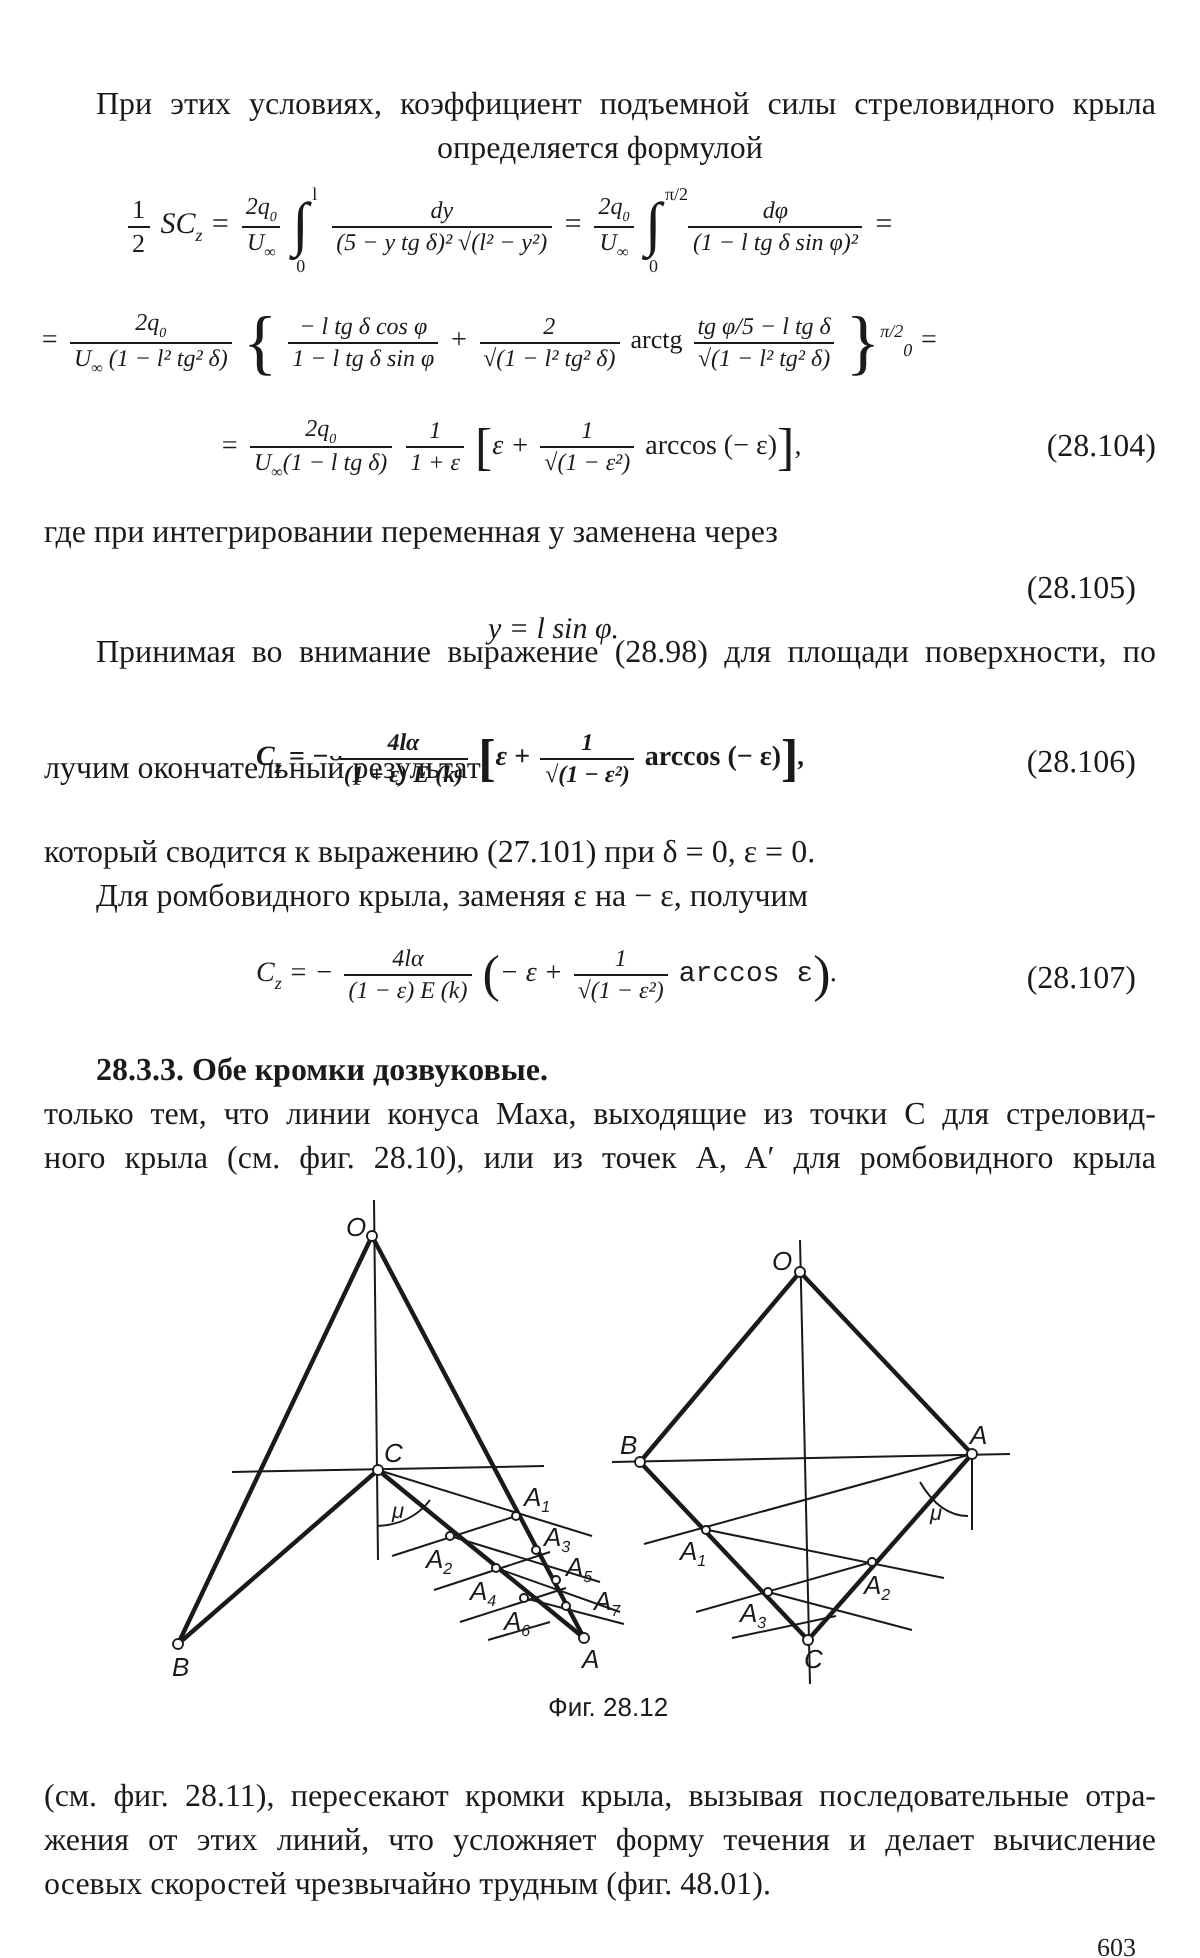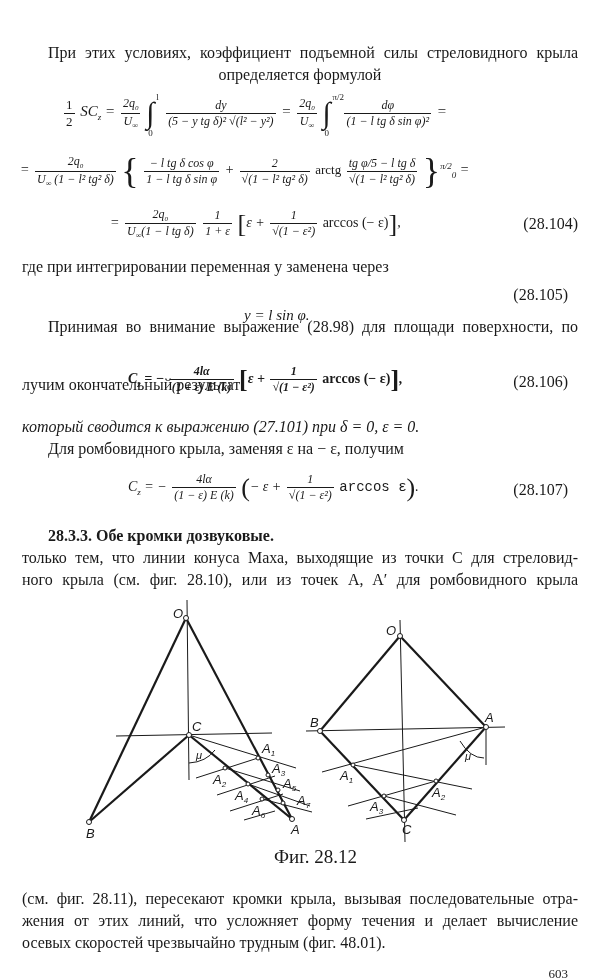--- a/index.html
+++ b/index.html
@@ -70,21 +70,21 @@
 
 <div class="eq" style="top:364px;left:128px;font-size:14px;font-weight:bold;">
   C<sub style="font-size:9px;">z</sub> = −
   <span class="frac"><span class="num">4lα</span><span class="den">(1 + ε) E (k)</span></span>
   <span style="font-size:26px;font-style:normal;vertical-align:middle;">[</span>ε +
   <span class="frac"><span class="num">1</span><span class="den">√(1 − ε²)</span></span>
   <span style="font-style:normal;">arccos (− ε)</span><span style="font-size:26px;font-style:normal;vertical-align:middle;">]</span>,
 </div>
 <div class="eqnum" style="position:absolute;top:373px;right:32px;">(28.106)</div>
 
-<div class="line para" style="top:418px;font-style:italic;">который сводится к выражению (27.101) при δ = 0, ε = 0.</div>
+<div class="line para" style="top:418px;">который сводится к выражению (27.101) при δ = 0, ε = 0.</div>
 <div class="line" style="top:440px;left:48px;">Для ромбовидного крыла, заменяя ε на − ε, получим</div>
 
 <div class="eq" style="top:472px;left:128px;font-size:14px;">
   C<sub style="font-size:9px;">z</sub> = −
   <span class="frac"><span class="num">4lα</span><span class="den">(1 − ε) E (k)</span></span>
   <span style="font-size:26px;font-style:normal;vertical-align:middle;">(</span>− ε +
   <span class="frac"><span class="num">1</span><span class="den">√(1 − ε²)</span></span>
   <span style="font-style:normal;font-family:Liberation Mono, monospace;">arccos ε</span><span style="font-size:26px;font-style:normal;vertical-align:middle;">)</span>.
 </div>
 <div class="eqnum" style="position:absolute;top:481px;right:32px;">(28.107)</div>
@@ -166,19 +166,19 @@
     <text x="386" y="635">O</text>
     <text x="310" y="727">B</text>
     <text x="485" y="722">A</text>
     <text x="402" y="834">C</text>
     <text x="340" y="780">A<tspan font-size="8" dy="3">1</tspan></text>
     <text x="432" y="797">A<tspan font-size="8" dy="3">2</tspan></text>
     <text x="370" y="811">A<tspan font-size="8" dy="3">3</tspan></text>
     <text x="465" y="760" font-size="11">μ</text>
   </g>
 </svg>
-<div class="line" style="top:846px;left:274px;font-size:19px;font-family:Liberation Serif, serif;">Фиг. 28.12</div>
+<div class="line" style="top:846px;left:274px;font-size:13px;font-family:Liberation Sans, sans-serif;">Фиг. 28.12</div>
 
 <div class="line para justify" style="top:890px;">(см. фиг. 28.11), пересекают кромки крыла, вызывая последовательные отра-</div>
 <div class="line para justify" style="top:912px;">жения от этих линий, что усложняет форму течения и делает вычисление</div>
 <div class="line para" style="top:934px;">осевых скоростей чрезвычайно трудным (фиг. 48.01).</div>
 
 <div class="line" style="top:966px;right:32px;font-size:13px;">603</div>
 
 </body></html>

